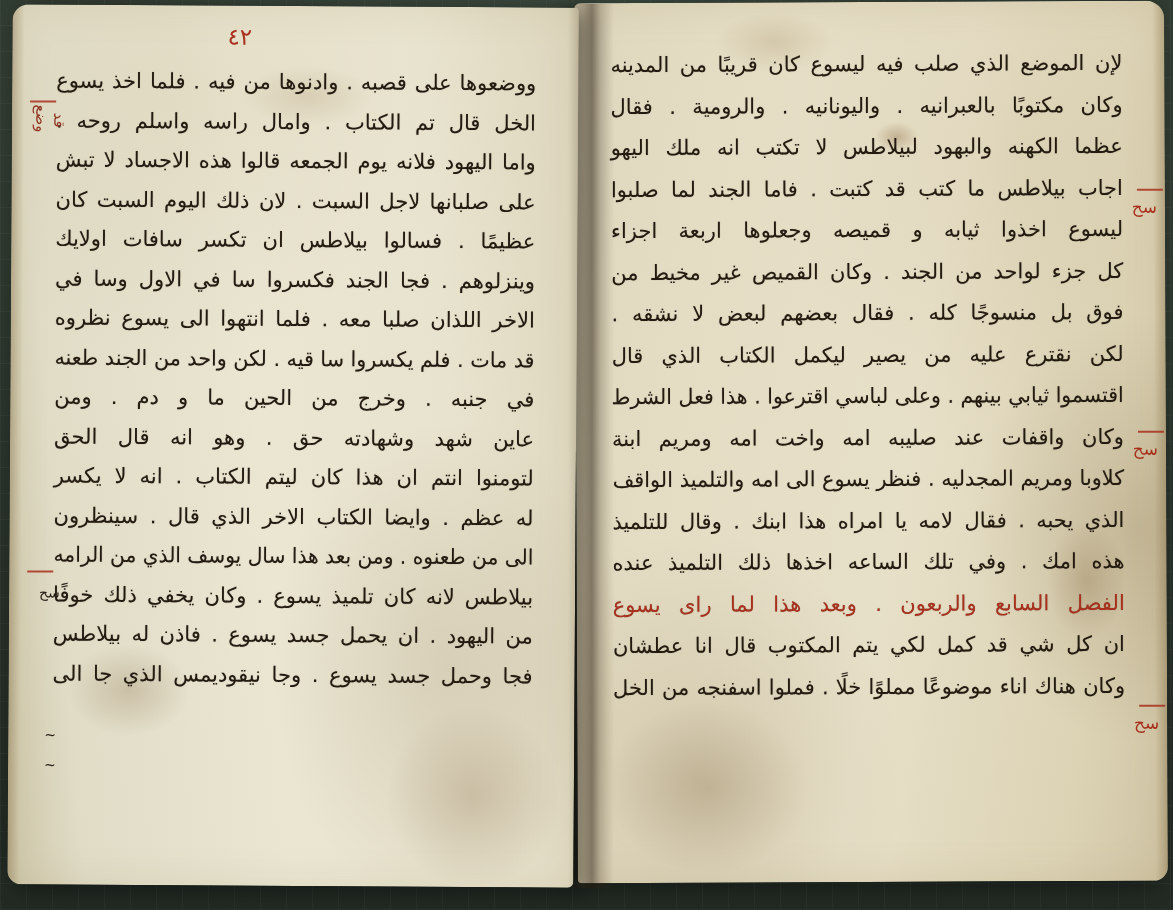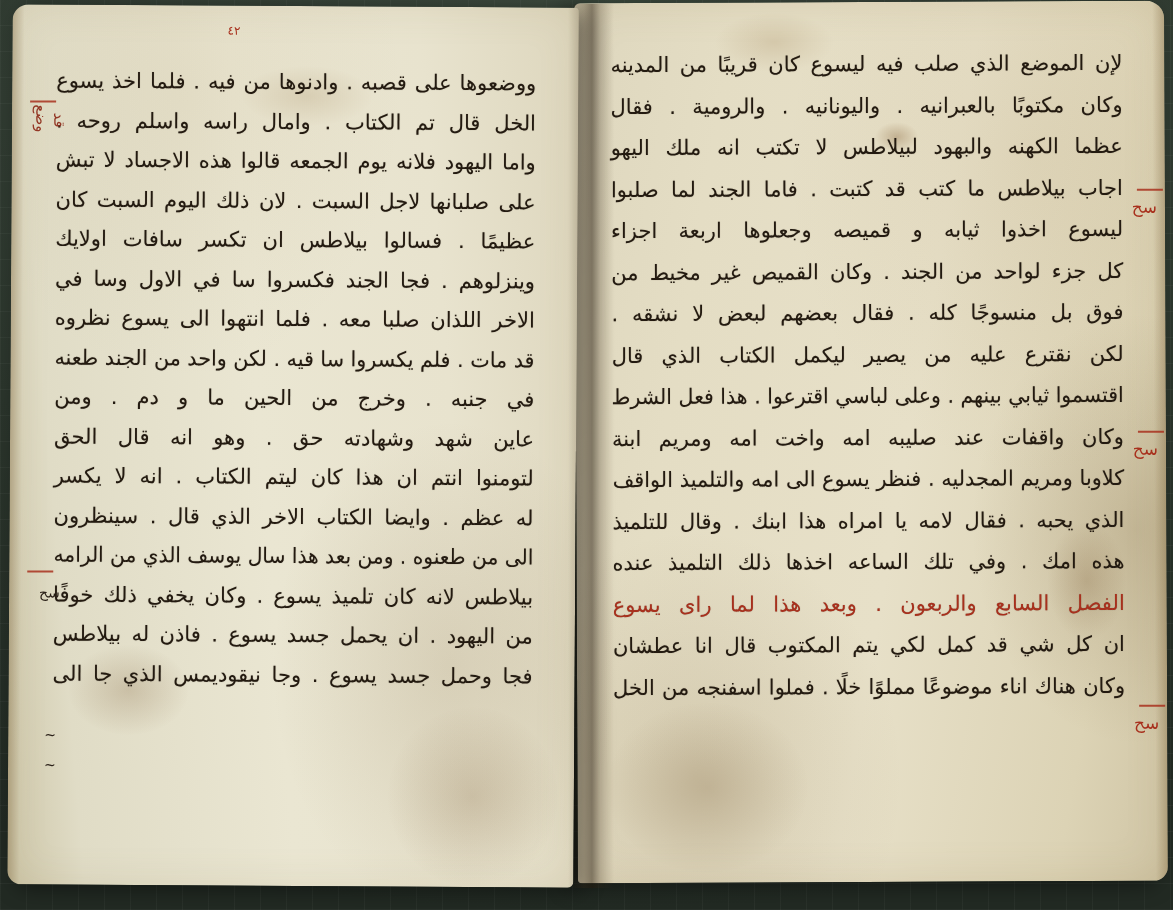--- a/index.html
+++ b/index.html
@@ -155,21 +155,21 @@
   .catch-mark {
     position: absolute;
     color: #2a2018;
     font-size: 14px;
   }
   #folio-number {
     position: absolute;
     top: 18px;
     left: 215px;
     color: #a8301d;
-    font-size: 12px;
+    font-size: 23px;
     direction: rtl;
   }
 </style>
 </head>
 <body>
 
 <div id="scene">
   <div id="codex">
 
     <div class="page" id="page-right">

